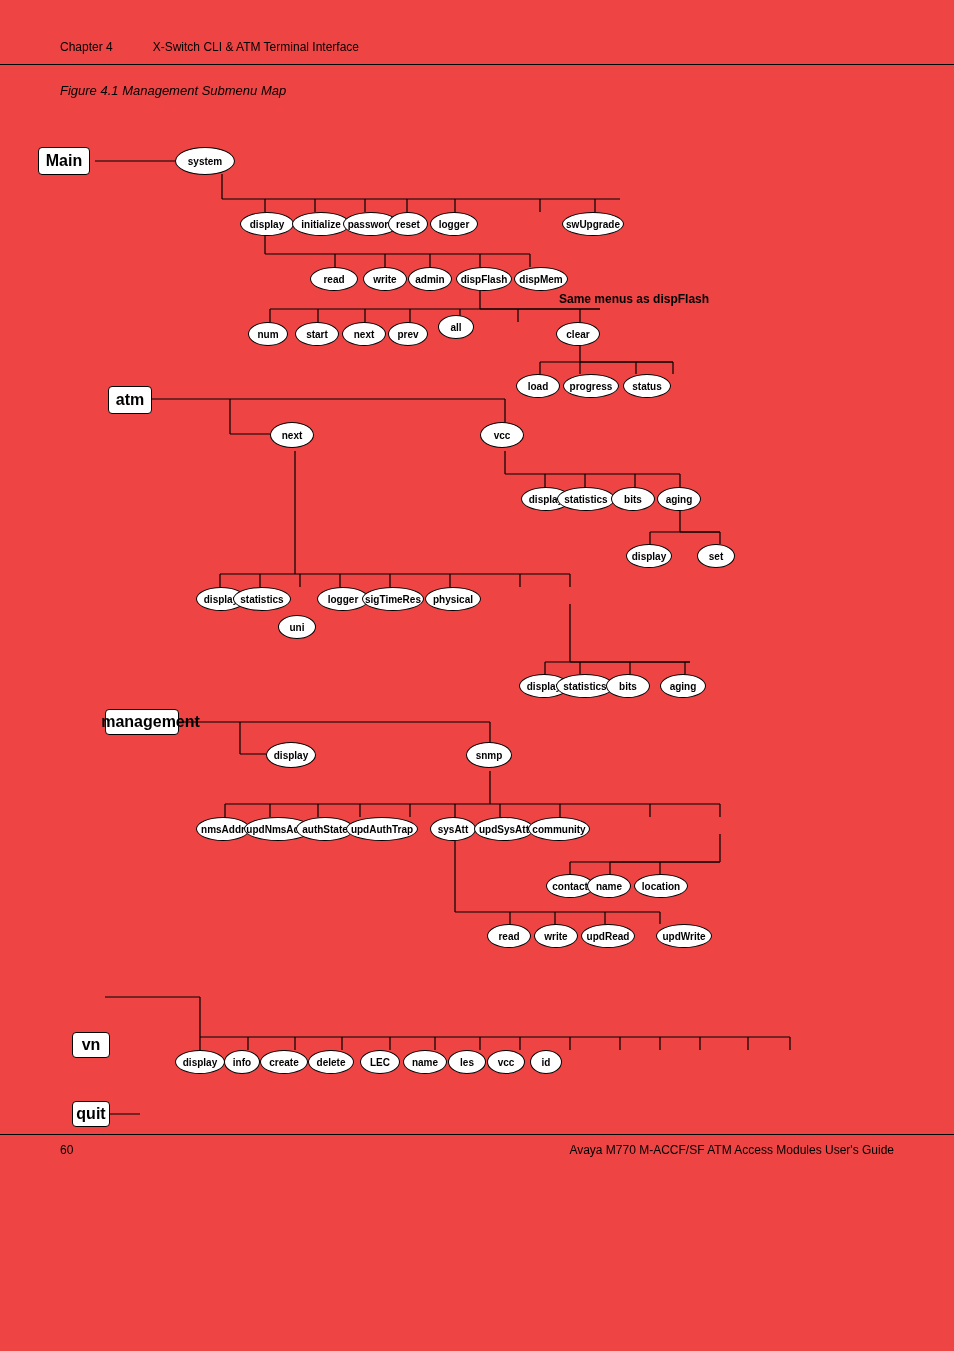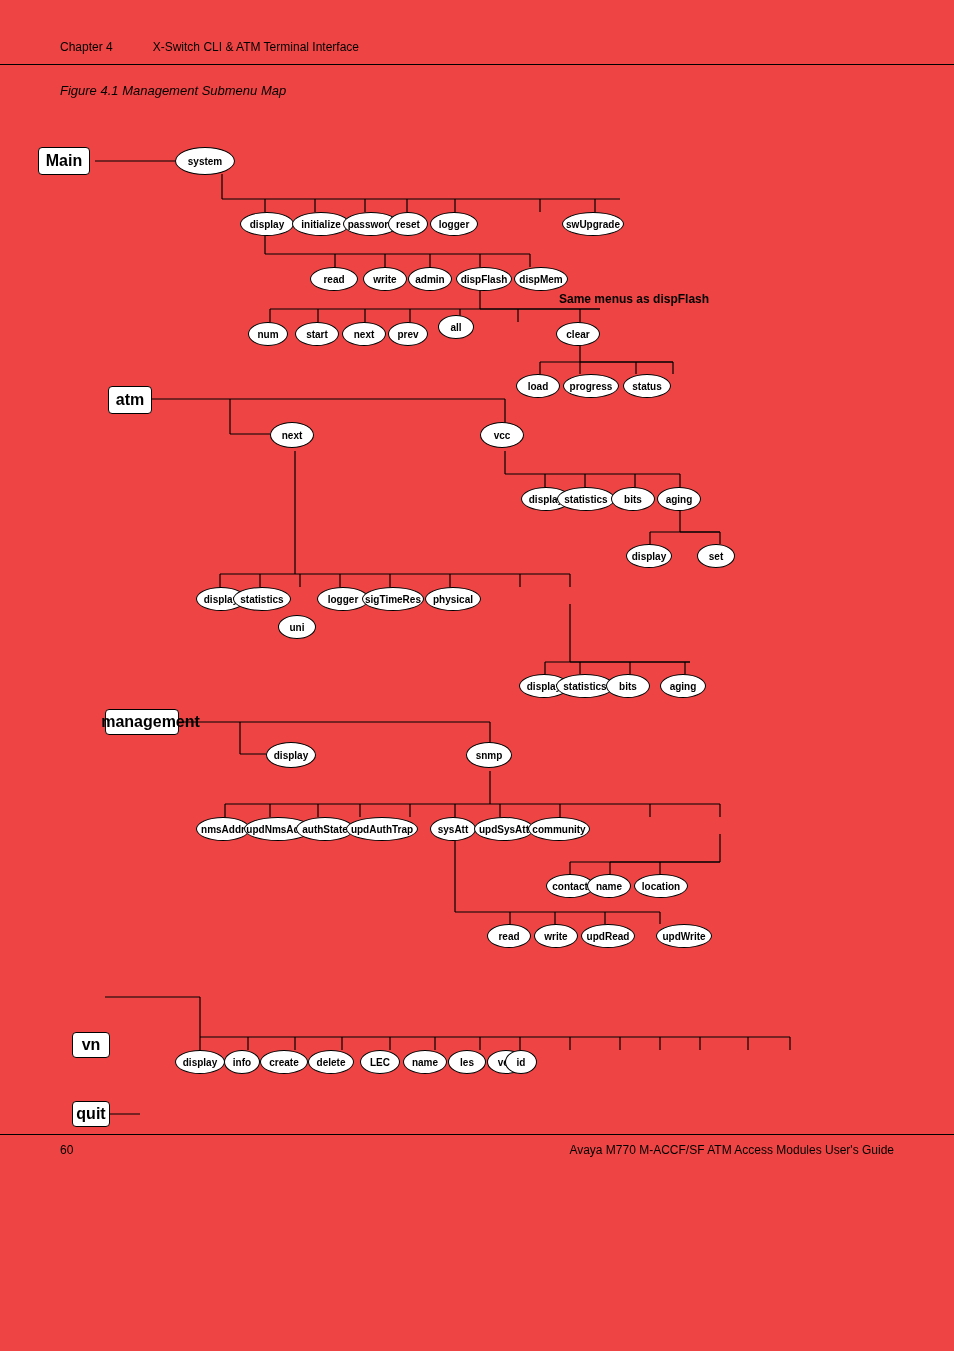--- a/index.html
+++ b/index.html
@@ -342,21 +342,21 @@
     <div class="node-rect" style="left:72px;top:880px;width:38px;height:26px;margin-top:48px;">vn</div>
 
     <div class="node" style="left:175px;top:946px;width:50px;height:24px;">display</div>
     <div class="node" style="left:224px;top:946px;width:36px;height:24px;">info</div>
     <div class="node" style="left:260px;top:946px;width:48px;height:24px;">create</div>
     <div class="node" style="left:308px;top:946px;width:46px;height:24px;">delete</div>
     <div class="node" style="left:360px;top:946px;width:40px;height:24px;">LEC</div>
     <div class="node" style="left:403px;top:946px;width:44px;height:24px;">name</div>
     <div class="node" style="left:448px;top:946px;width:38px;height:24px;">les</div>
     <div class="node" style="left:487px;top:946px;width:38px;height:24px;">vcc</div>
-    <div class="node" style="left:505px;top:946px;width:32px;height:24px;">id</div>
+    <div class="node" style="left:530px;top:946px;width:32px;height:24px;">id</div>
 
     <div class="node-rect" style="left:72px;top:997px;width:38px;height:26px;">quit</div>
 
   </div>
 
   <div class="footer" style="position:relative; margin-top: 0;">
     <span>60</span>
     <span>Avaya M770 M-ACCF/SF ATM Access Modules User's Guide</span>
   </div>
 </div>

